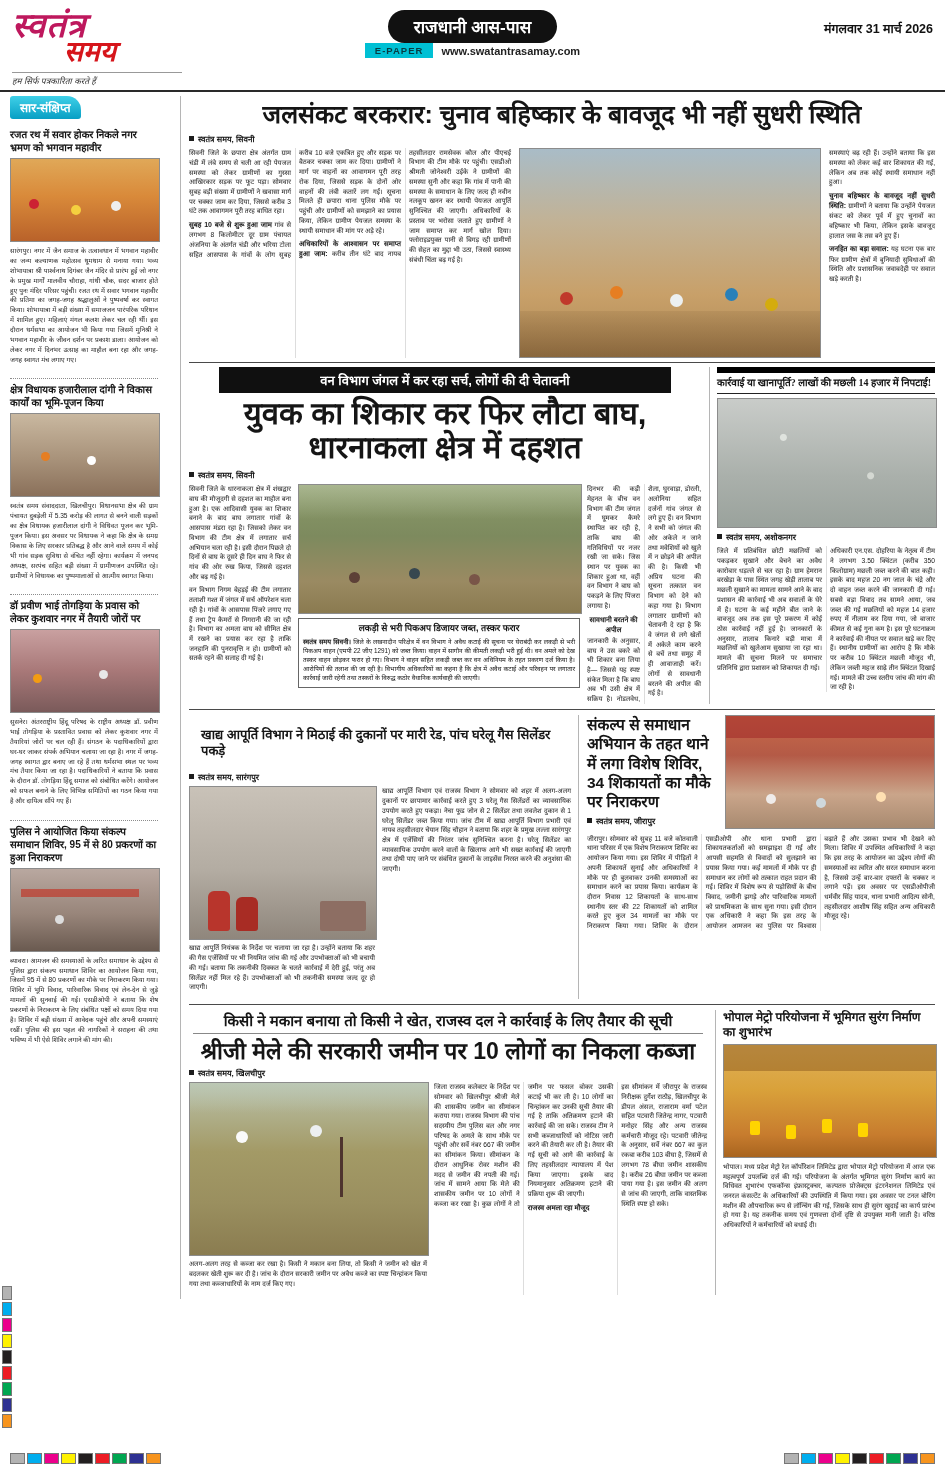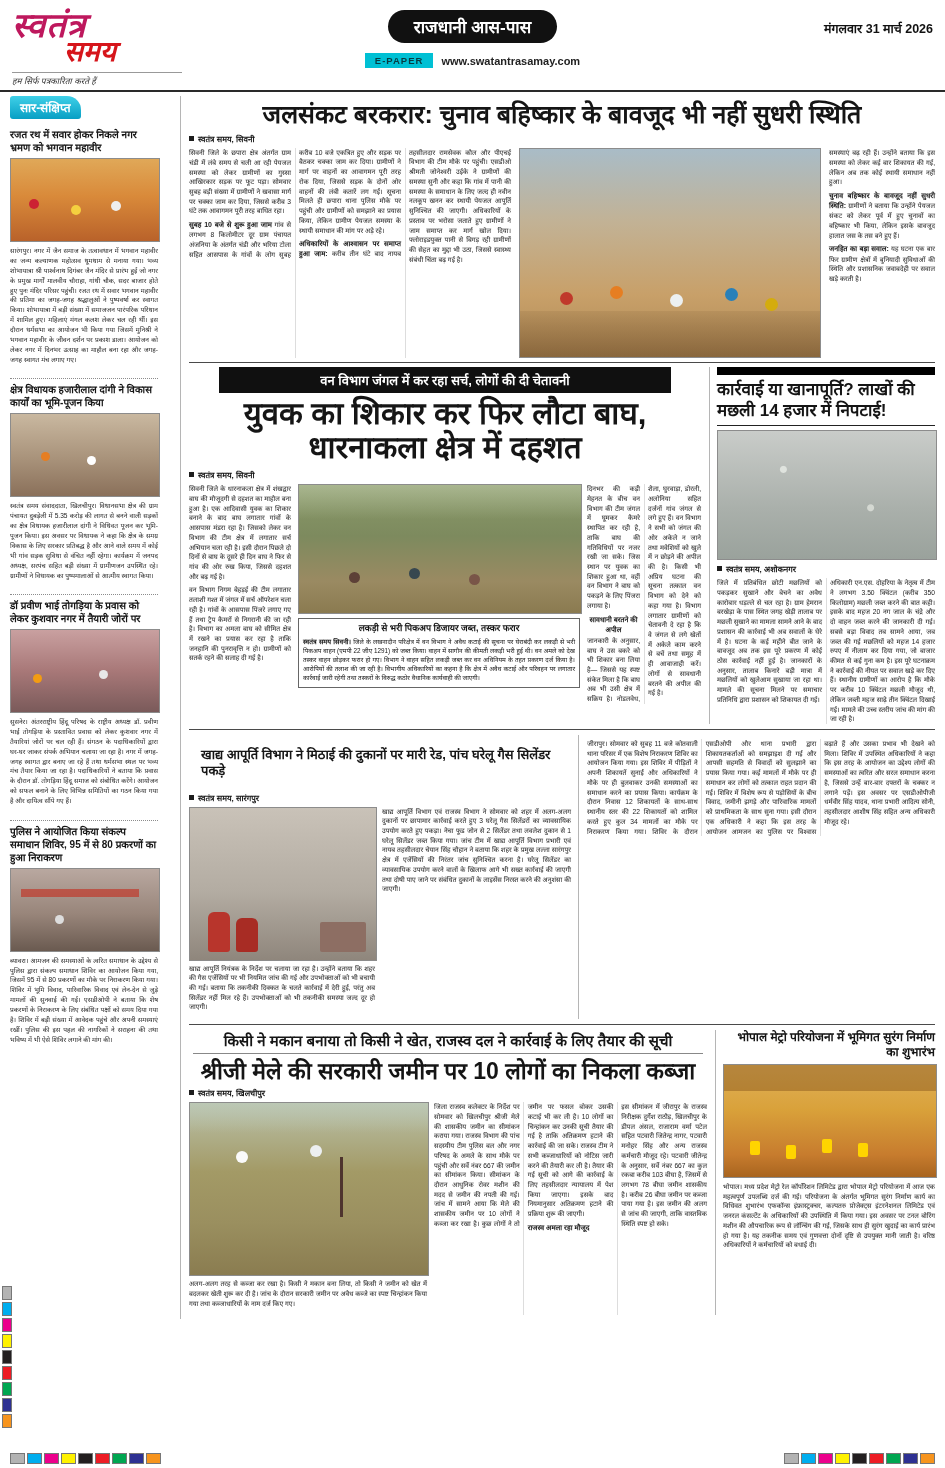--- a/index.html
+++ b/index.html
@@ -8,21 +8,21 @@
   
   .masthead{display:grid;grid-template-columns:235px 1fr 235px;align-items:start;
             padding:8px 12px 4px 12px;border-bottom:2px solid #2a2a2a;}
   .logo{line-height:1;}
   .logo .l1{font-size:34px;font-weight:bold;font-style:italic;color:#be185d;letter-spacing:1px;}
   .logo .l2{font-size:28px;font-weight:bold;font-style:italic;color:#d6151b;margin-left:52px;margin-top:-4px;}
   .tagline{font-size:8.5px;font-style:italic;color:#333;margin-top:6px;border-top:1px solid #999;padding-top:2px;width:170px;}
   .mast-center{text-align:center;}
   .section-pill{display:inline-block;background:#111;color:#fff;font-weight:bold;font-size:17px;
                 padding:5px 26px;border-radius:18px;margin-top:2px;}
-  .mast-sub{display:flex;justify-content:center;align-items:center;gap:8px;margin-top:10px;}
+  .mast-sub{display:flex;justify-content:center;align-items:center;gap:8px;}
   .epaper{background:#00c0d4;color:#073b42;font-weight:bold;font-size:9.5px;padding:2px 10px;letter-spacing:1px;}
   .website{font-size:11px;font-weight:bold;color:#222;}
   .mast-right{text-align:right;}
   .cityrow{display:flex;justify-content:flex-end;align-items:center;gap:8px;}
   .city-pill{background:#1d2f7e;color:#fff;font-weight:bold;font-size:13px;padding:3px 16px;border-radius:4px;}
   .pageno{display:inline-flex;align-items:center;justify-content:center;width:26px;height:26px;
           border:2px solid #555;border-radius:50%;font-weight:bold;font-size:12px;background:#eee;}
   .dateline{font-size:12.5px;font-weight:bold;margin-top:12px;color:#111;}
   
   .content{display:flex;gap:8px;padding:4px 10px 0 10px;}
@@ -64,22 +64,22 @@
   .tiger-flow{display:flex;gap:7px;margin-top:3px;}
   .tiger-left{width:102px;flex:none;}
   .tiger-center{width:282px;flex:none;}
   .ph-tiger{width:100%;height:128px;background:linear-gradient(180deg,#8a9a6a 0%,#7d8a5e 40%,#9a8a62 75%,#8a7a50 100%);}
   .inset-box{border:1px solid #666;padding:4px;margin-top:4px;}
   .inset-cap{font-size:9px;font-weight:bold;text-align:center;margin-bottom:3px;line-height:1.25;}
   .inset-body{font-size:6.3px;line-height:1.42;text-align:justify;}
   .inset-body b{font-size:6.6px;}
   .tiger-right{flex:1;min-width:0;}
   .fish{width:218px;flex:none;border-left:1px solid #b5b5b5;padding-left:7px;}
-  .fish-h{font-size:17px;font-weight:bold;line-height:1.25;border-top:8px solid #000000;border-bottom:1px solid #222;
-          padding:4px 0;margin:0 0 4px 0;}
+  .fish-h{font-size:10px;font-weight:bold;line-height:1.25;border-top:6px solid #000000;border-bottom:1px solid #222;
+          padding:4px 0;margin:0 0 4px 0;font-family:Liberation Serif, serif;}
   .ph-fish{width:100%;height:128px;background:
       radial-gradient(circle at 30% 30%, #dfe3de 0 3px, transparent 4px),
       radial-gradient(circle at 70% 60%, #d4d8d2 0 3px, transparent 4px),
       linear-gradient(180deg,#c9ccc9,#aab0ab 60%,#9aa29c);}
   
   .band-low{display:flex;gap:8px;padding:5px 0 5px 0;border-bottom:1.5px solid #4a4a4a;}
   .food{width:382px;flex:none;border-right:1px solid #b5b5b5;padding-right:7px;}
   .food-h{font-size:13px;font-weight:bold;line-height:1.25;margin:12px;}
   .food-flow{display:flex;gap:7px;margin-top:3px;}
   .food-leftcol{width:186px;flex:none;}
@@ -91,21 +91,21 @@
   .ph-camp{width:208px;height:112px;flex:none;background:linear-gradient(180deg,#c96a4a 0%,#b45a46 35%,#caa58a 70%,#a88a70 100%);}
   
   .band-bottom{display:flex;gap:8px;padding:5px 0 4px 0;}
   .land{flex:1;min-width:0;}
   .land-kicker{font-size:15px;font-weight:bold;text-align:center;border-bottom:1px solid #888;padding-bottom:3px;margin:0 4px;}
   .land-h{font-size:23px;font-weight:bold;text-align:center;line-height:1.15;margin:4px 0 2px 0;}
   .land-flow{display:flex;gap:7px;margin-top:2px;}
   .land-leftcol{width:238px;flex:none;}
   .ph-land{width:100%;height:172px;background:linear-gradient(180deg,#b9c0a8 0%,#a39a66 40%,#9a8f5f 70%,#8a7c50 100%);}
   .metro{width:212px;flex:none;border-left:1px solid #b5b5b5;padding-left:7px;}
-  .metro-h{font-size:12px;font-weight:bold;line-height:1.3;text-align:right;margin:0 0 3px 0;}
+  .metro-h{font-size:12px;font-weight:bold;line-height:1.3;text-align:left;margin:0 0 3px 0;}
   .ph-metro{width:100%;height:112px;background:linear-gradient(180deg,#e0b25a 0%,#d9a13a 40%,#c77c2e 80%,#a8641f 100%);}
   .vest{position:absolute;width:10px;height:14px;background:#ffd400;border-radius:2px;}
   
   .marks-row{position:absolute;bottom:4px;display:flex;gap:2px;}
   .marks-row.left{left:10px;} .marks-row.right{right:10px;}
   .marks-col{position:absolute;left:2px;bottom:40px;display:flex;flex-direction:column;gap:2px;}
   .swatch{width:13px;height:9px;border:0.5px solid #777;}
   .marks-col .swatch{width:8px;height:12px;}
 </style>
 </head>
@@ -272,20 +272,35 @@
                 <i class="cyl" style="left:46px;height:34px;background:#a82c24;"></i>
                 <i class="bar" style="right:10px;bottom:8px;width:46px;height:30px;background:#8d6e63;border-radius:2px;"></i>
               </div>
               <p class="body" style="margin-top:3px;">खाद्य आपूर्ति नियंत्रक के निर्देश पर चलाया जा रहा है। उन्होंने बताया कि शहर की गैस एजेंसियों पर भी नियमित जांच की गई और उपभोक्ताओं को भी बचायी की गई। बताया कि तकनीकी दिक्कत के चलते कार्रवाई में देरी हुई, परंतु अब सिलेंडर नहीं मिल रहे हैं। उपभोक्ताओं को भी तकनीकी समस्या जल्द दूर हो जाएगी।</p>
             </div>
             <p class="body" style="flex:1;margin:0;">खाद्य आपूर्ति विभाग एवं राजस्व विभाग ने सोमवार को शहर में अलग-अलग दुकानों पर छापामार कार्रवाई करते हुए 3 घरेलू गैस सिलेंडरों का व्यावसायिक उपयोग करते हुए पकड़ा। नेचा फूड जोन से 2 सिलेंडर तथा लवलेश दुकान से 1 घरेलू सिलेंडर जब्त किया गया। जांच टीम में खाद्य आपूर्ति विभाग प्रभारी एवं नायब तहसीलदार चेयान सिंह चौहान ने बताया कि शहर के प्रमुख लल्ला सारंगपुर क्षेत्र में एजेंसियों की निरंतर जांच सुनिश्चित करना है। घरेलू सिलेंडर का व्यावसायिक उपयोग करने वालों के खिलाफ आगे भी सख्त कार्रवाई की जाएगी तथा दोषी पाए जाने पर संबंधित दुकानों के लाइसेंस निरस्त करने की अनुशंसा की जाएगी।</p>
           </div>
         </div>
 
         <div class="camp">
+          <div class="camp-head">
+            <div style="flex:1;">
+              <h3 class="camp-h">संकल्प से समाधान अभियान के तहत थाने में लगा विशेष शिविर, 34 शिकायतों का मौके पर निराकरण</h3>
+              <div class="byline">
+                <span class="sq"></span>
+                <span>स्वतंत्र समय, जीरापुर</span>
+              </div>
+            </div>
+            <div class="ph ph-camp">
+              <i class="bar" style="left:0;top:0;width:100%;height:22px;background:rgba(160,40,40,.55);"></i>
+              <i class="dot" style="left:40px;bottom:24px;width:10px;height:10px;background:#efebe9;"></i>
+              <i class="dot" style="left:90px;bottom:20px;width:10px;height:10px;background:#cfd8dc;"></i>
+              <i class="dot" style="left:150px;bottom:26px;width:10px;height:10px;background:#ffe0b2;"></i>
+            </div>
+          </div>
           <div class="body cols3" style="margin-top:4px;">
             <p>जीरापुर। सोमवार को सुबह 11 बजे कोतवाली थाना परिसर में एक विशेष निराकरण शिविर का आयोजन किया गया। इस शिविर में पीड़ितों ने अपनी शिकायतें सुनाईं और अधिकारियों ने मौके पर ही बुलवाकर उनकी समस्याओं का समाधान करने का प्रयास किया। कार्यक्रम के दौरान निवास 12 शिकायतों के साथ-साथ स्थानीय स्तर की 22 शिकायतों को शामिल करते हुए कुल 34 मामलों का मौके पर निराकरण किया गया। शिविर के दौरान एसडीओपी और थाना प्रभारी द्वारा शिकायतकर्ताओं को समझाइश दी गई और आपसी सहमति से विवादों को सुलझाने का प्रयास किया गया। कई मामलों में मौके पर ही समाधान कर लोगों को तत्काल राहत प्रदान की गई। शिविर में विशेष रूप से पड़ोसियों के बीच विवाद, जमीनी झगड़े और पारिवारिक मामलों को प्राथमिकता के साथ सुना गया। इसी दौरान एक अधिकारी ने कहा कि इस तरह के आयोजन आमजन का पुलिस पर विश्वास बढ़ाते हैं और उसका प्रभाव भी देखने को मिला। शिविर में उपस्थित अधिकारियों ने कहा कि इस तरह के आयोजन का उद्देश्य लोगों की समस्याओं का त्वरित और सरल समाधान करना है, जिससे उन्हें बार-बार दफ्तरों के चक्कर न लगाने पड़ें। इस अवसर पर एसडीओपीजी धर्मवीर सिंह यादव, थाना प्रभारी आदित्य सोनी, तहसीलदार आशीष सिंह सहित अन्य अधिकारी मौजूद रहे।</p>
           </div>
         </div>
       </div>
 
       <div class="band-bottom">
         <div class="land">
           <div class="land-kicker">किसी ने मकान बनाया तो किसी ने खेत, राजस्व दल ने कार्रवाई के लिए तैयार की सूची</div>
           <h2 class="land-h">श्रीजी मेले की सरकारी जमीन पर 10 लोगों का निकला कब्जा</h2>

